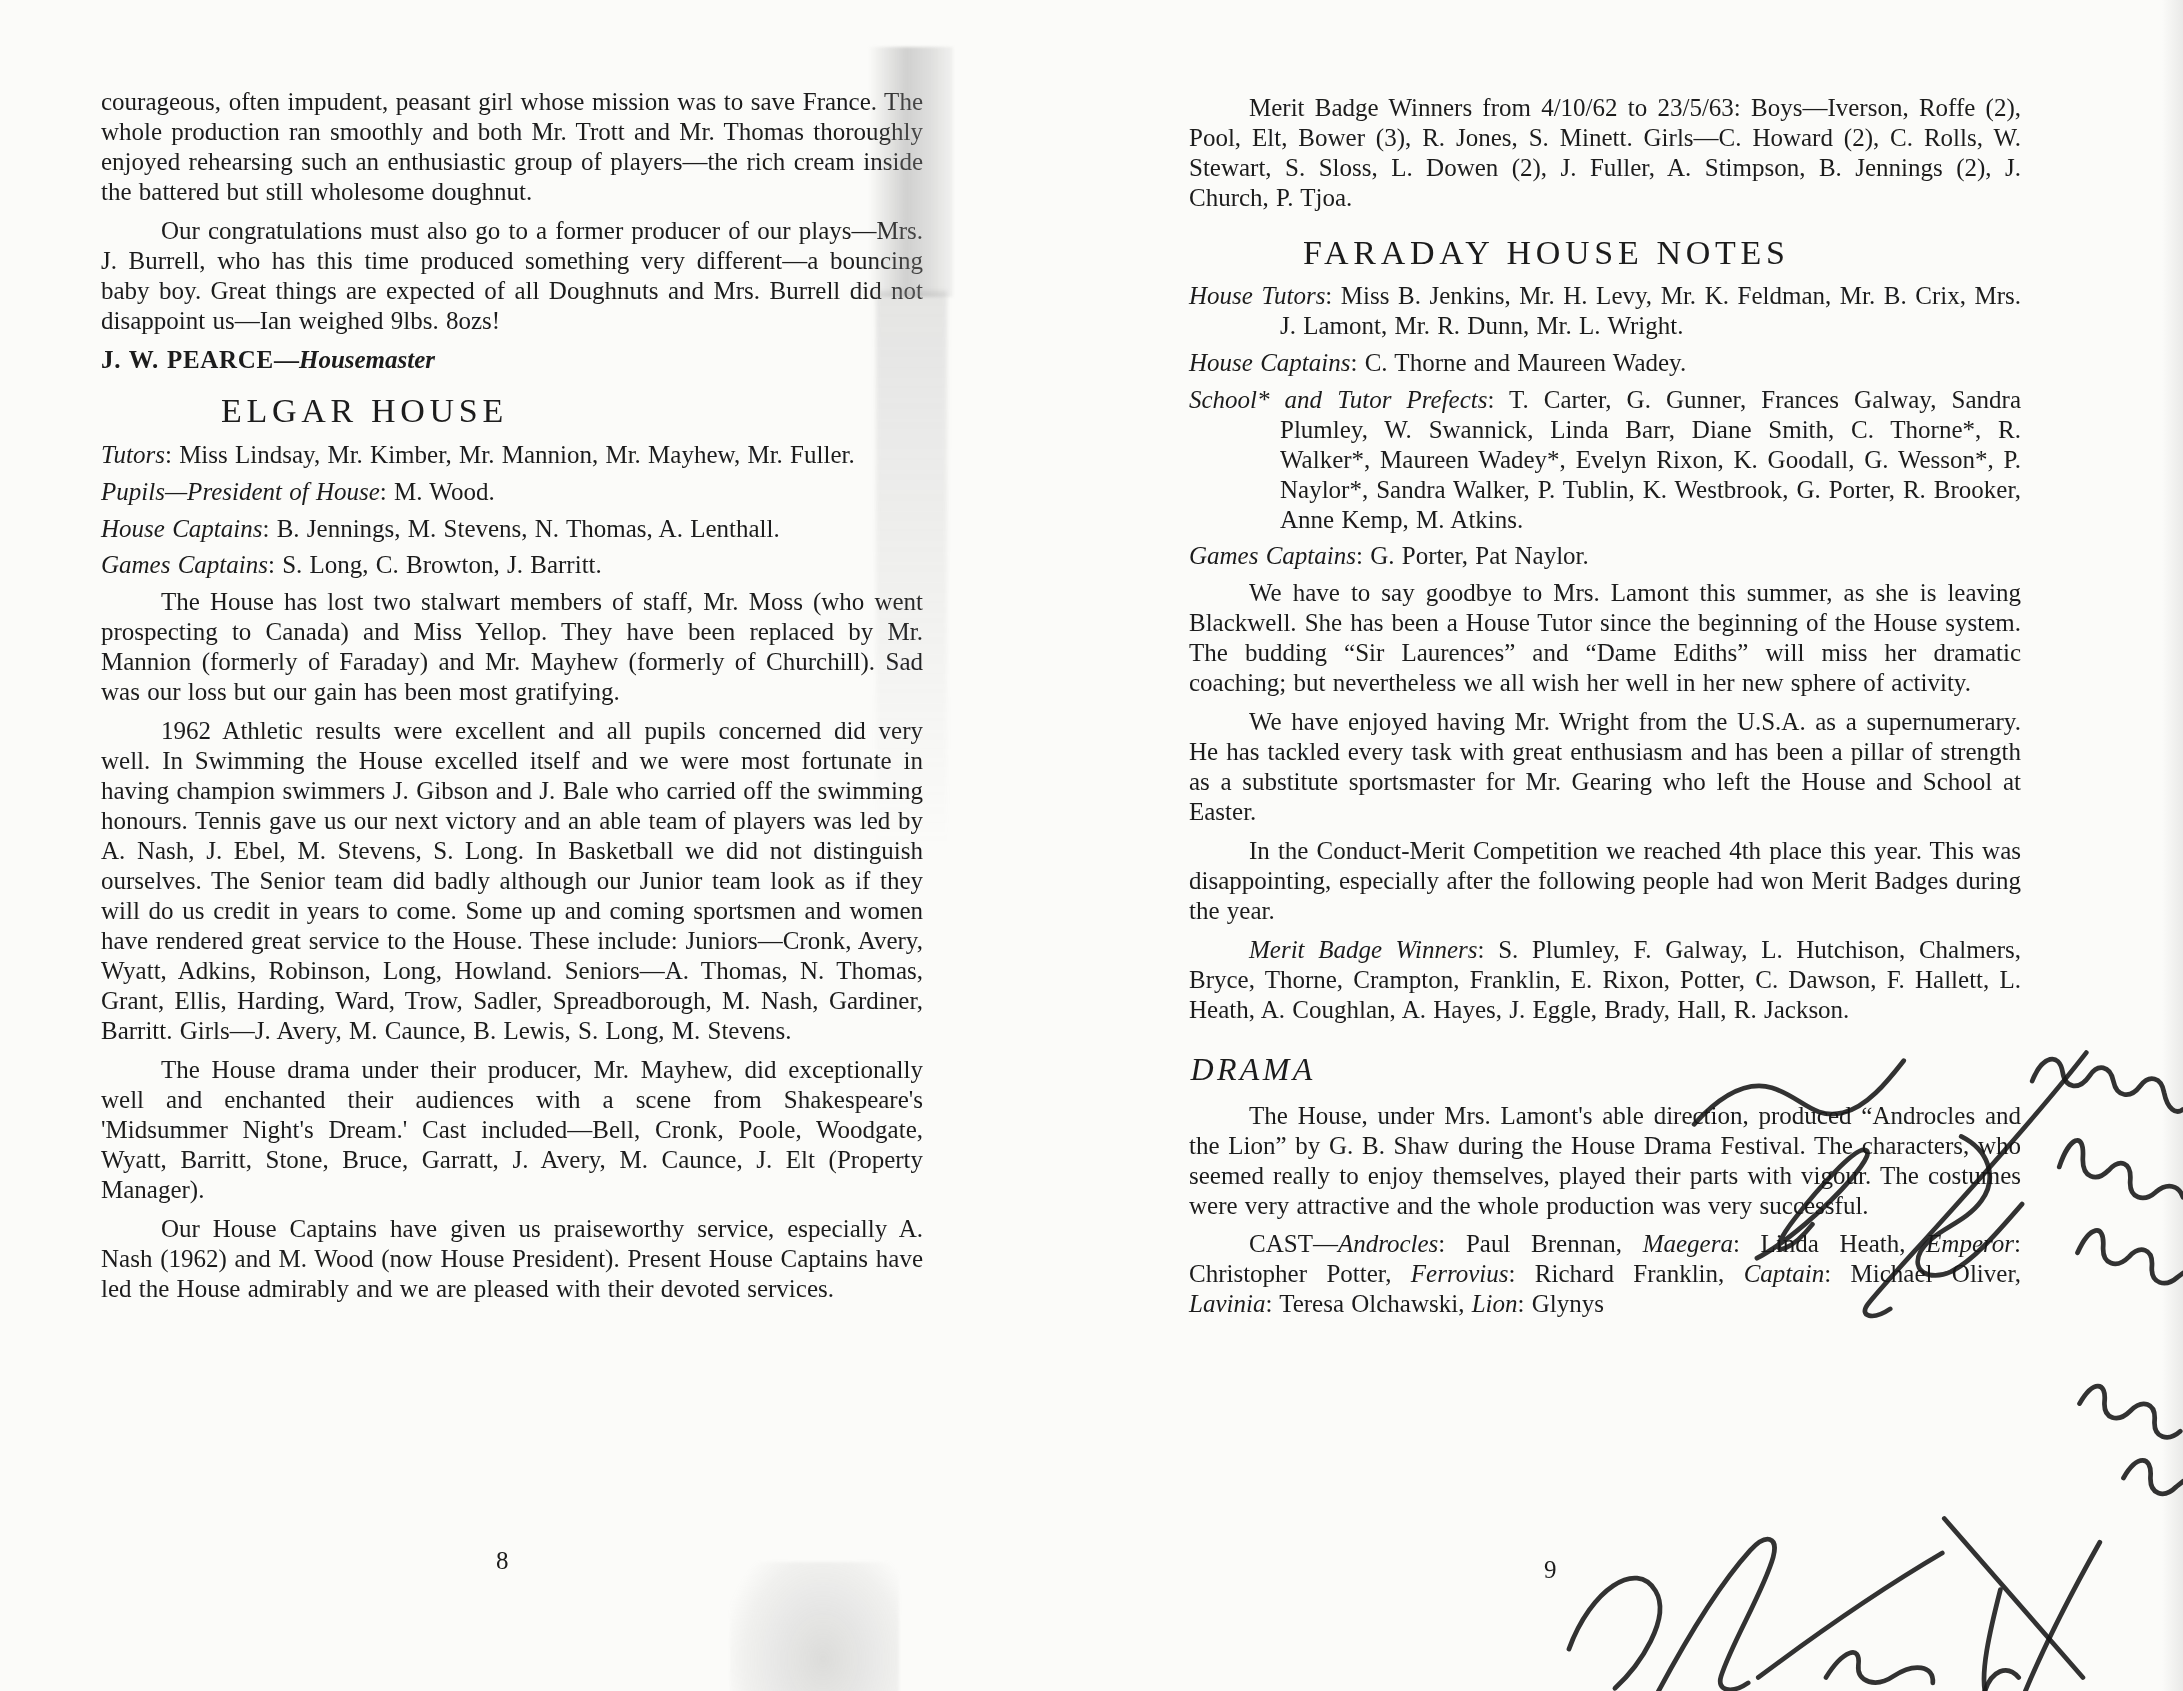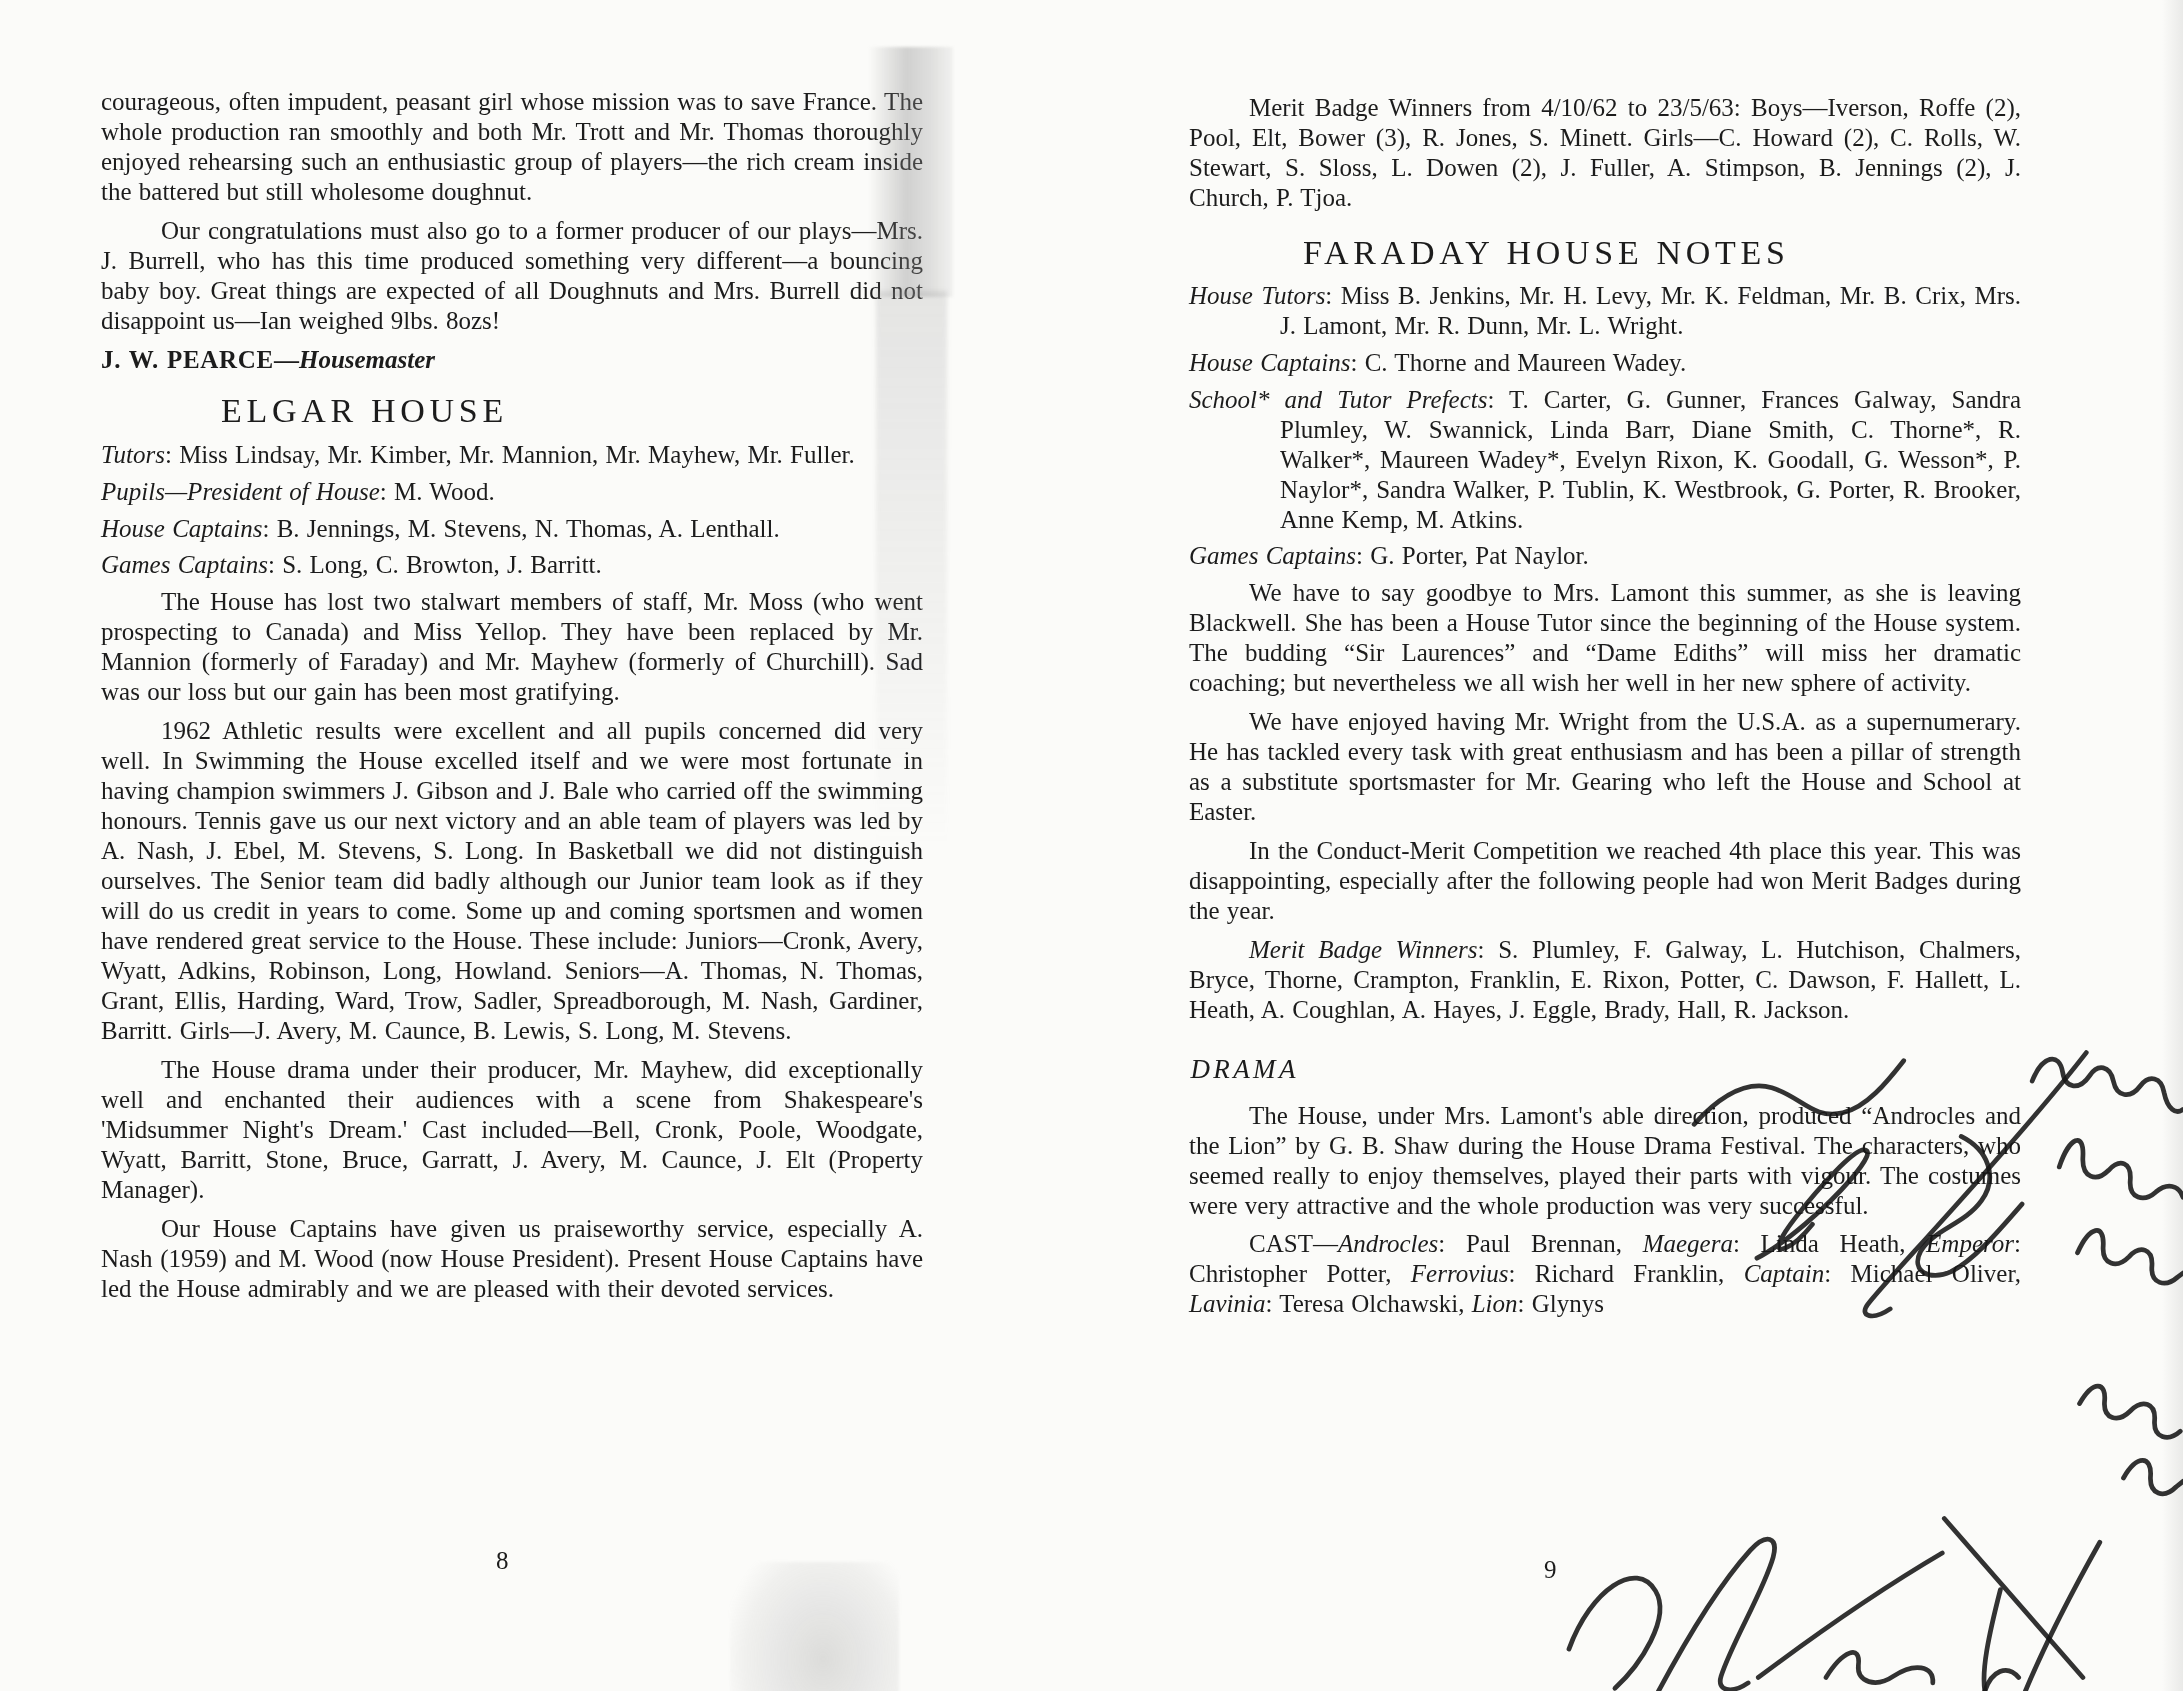--- a/index.html
+++ b/index.html
@@ -15,21 +15,21 @@
   .roster{padding-left:64px;text-indent:-64px;margin-bottom:6.8px;}
   .roster2{padding-left:91px;text-indent:-91px;margin-bottom:6.8px;}
   .ital{font-style:italic;}
   .sig{margin:1.4px 5.4px 0 0;font-weight:bold;}
   .sig-r{margin:1.4px 37px 9.5px 0;text-align:right;}
   .caps-name{letter-spacing:0.7px;}
   h2{font-size:34px;font-weight:normal;letter-spacing:4.7px;line-height:32px;}
   .h-elgar{margin:20px 0 13.5px 120px;}
   .h-faraday{margin:24px 0 12px 114px;}
   .h-drama{margin:28px 0 16px 1.4px;font-style:italic;font-weight:normal;
-           font-size:27px;letter-spacing:3.4px;line-height:32px;}
+           font-size:32px;letter-spacing:3.4px;line-height:32px;}
   .pageno{position:absolute;font-size:25px;}
   .smudge{position:absolute;pointer-events:none;}
   .smudge-top{
     left:868px;top:47px;width:85px;height:250px;
     background:linear-gradient(90deg,rgba(150,150,150,0) 0%,rgba(140,140,140,.38) 45%,rgba(160,160,160,.30) 75%,rgba(175,175,175,.12) 100%);
     filter:blur(1.4px);
   }
   .smudge-mid{
     left:876px;top:291px;width:71px;height:555px;
     background:linear-gradient(180deg,rgba(150,150,150,.22),rgba(160,160,160,.07) 70%,rgba(160,160,160,0));
@@ -58,21 +58,21 @@
   <h2 class="h-elgar">ELGAR HOUSE</h2>
 
   <p class="para roster"><span class="ital">Tutors</span><span>: Miss Lindsay, Mr. Kimber, Mr. Mannion, Mr. Mayhew, Mr. Fuller.</span></p>
   <p class="para roster"><span class="ital">Pupils—President of House</span><span>: M. Wood.</span></p>
   <p class="para roster"><span class="ital">House Captains</span><span>: B. Jennings, M. Stevens, N. Thomas, A. Lenthall.</span></p>
   <p class="para roster"><span class="ital">Games Captains</span><span>: S. Long, C. Browton, J. Barritt.</span></p>
 
   <p class="para indent">The House has lost two stalwart members of staff, Mr. Moss (who went prospecting to Canada) and Miss Yellop. They have been replaced by Mr. Mannion (formerly of Faraday) and Mr. Mayhew (formerly of Churchill). Sad was our loss but our gain has been most gratifying.</p>
   <p class="para indent">1962 Athletic results were excellent and all pupils concerned did very well. In Swimming the House excelled itself and we were most fortunate in having champion swimmers J. Gibson and J. Bale who carried off the swimming honours. Tennis gave us our next victory and an able team of players was led by A. Nash, J. Ebel, M. Stevens, S. Long. In Basketball we did not distinguish ourselves. The Senior team did badly although our Junior team look as if they will do us credit in years to come. Some up and coming sportsmen and women have rendered great service to the House. These include: Juniors—Cronk, Avery, Wyatt, Adkins, Robinson, Long, Howland. Seniors—A. Thomas, N. Thomas, Grant, Ellis, Harding, Ward, Trow, Sadler, Spreadborough, M. Nash, Gardiner, Barritt. Girls—J. Avery, M. Caunce, B. Lewis, S. Long, M. Stevens.</p>
   <p class="para indent">The House drama under their producer, Mr. Mayhew, did exceptionally well and enchanted their audiences with a scene from Shakespeare's 'Midsummer Night's Dream.' Cast included—Bell, Cronk, Poole, Woodgate, Wyatt, Barritt, Stone, Bruce, Garratt, J. Avery, M. Caunce, J. Elt (Property Manager).</p>
-  <p class="para indent">Our House Captains have given us praiseworthy service, especially A. Nash (1959) and M. Wood (now House President). Present House Captains have led the House admirably and we are pleased with their devoted services.</p>
+  <p class="para indent">Our House Captains have given us praiseworthy service, especially A. Nash (1962) and M. Wood (now House President). Present House Captains have led the House admirably and we are pleased with their devoted services.</p>
 </div>
 
 <div class="pageno" style="left:496px;top:1547px;">8</div>
 
 <div class="page" style="left:1173px;top:93px;width:832px;margin-left:16px;">
   <p class="para indent">Merit Badge Winners from 4/10/62 to 23/5/63: Boys—Iverson, Roffe (2), Pool, Elt, Bower (3), R. Jones, S. Minett. Girls—C. Howard (2), C. Rolls, W. Stewart, S. Sloss, L. Dowen (2), J. Fuller, A. Stimpson, B. Jennings (2), J. Church, P. Tjoa.</p>
 
   <h2 class="h-faraday">FARADAY HOUSE NOTES</h2>
 
   <p class="para roster2"><span class="ital">House Tutors</span><span>: Miss B. Jenkins, Mr. H. Levy, Mr. K. Feldman, Mr. B. Crix, Mrs. J. Lamont, Mr. R. Dunn, Mr. L. Wright.</span></p>

